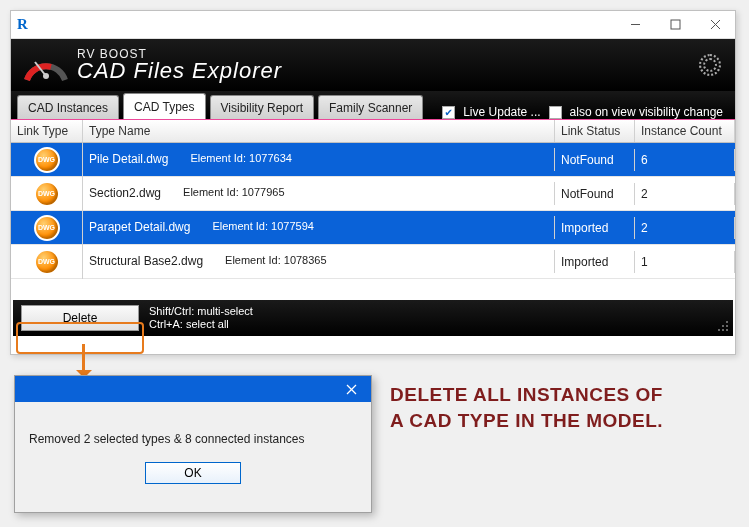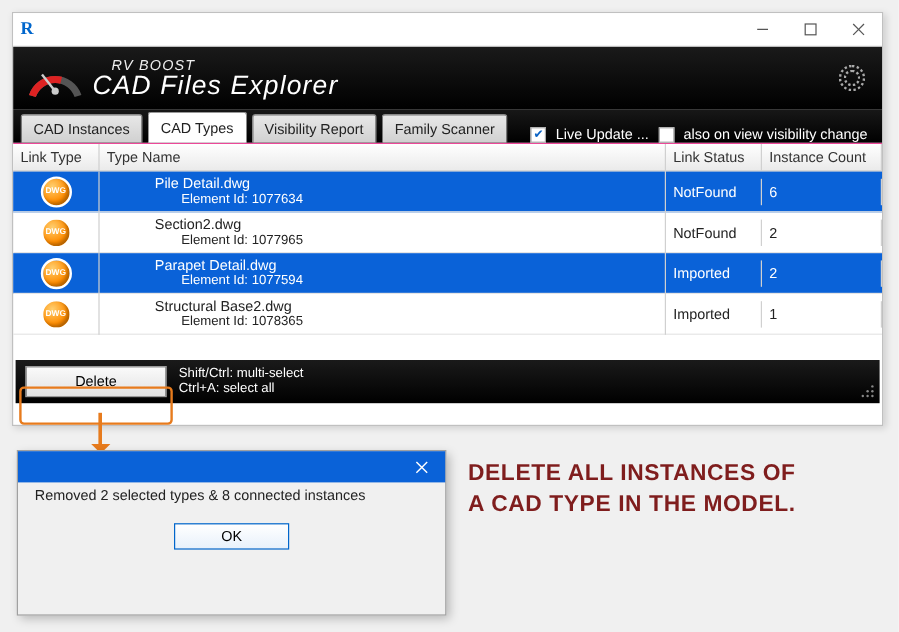--- a/index.html
+++ b/index.html
@@ -55,26 +55,24 @@
     width: 46px; height: 42px;
     position: relative;
   }
   .gauge svg { width: 46px; height: 42px; }
   .header-text {
     margin-left: 8px;
     color: #eee;
   }
   .rv-boost {
     font-family: "Arial Black", Arial, sans-serif;
-    font-style: italic;
     font-size: 12px;
     letter-spacing: 1px;
     color: #eee;
     line-height: 1;
-    margin-left: 16px;
   }
   .cad-title {
     font-family: "Bauhaus 93","Harlow Solid","Wide Latin","Arial Black",sans-serif;
     font-style: italic;
     font-size: 22px;
     color: #fff;
     letter-spacing: 1px;
     line-height: 1;
   }
   .header-right-icon {
@@ -158,21 +156,21 @@
   .row .c-link { display:flex; align-items:center; justify-content:center; }
   .dwg-icon {
     width: 26px; height: 26px;
     border-radius: 50%;
     background: radial-gradient(circle at 35% 30%, #ffcf70, #ff8c00 60%);
     border: 2px solid #fff;
     display:flex; align-items:center; justify-content:center;
     font-size:7px; font-weight:bold; color:#fff;
     box-shadow: inset -2px -2px 3px rgba(0,0,0,0.3);
   }
-  .row .c-name { display:flex; flex-direction:column; justify-content:flex-start; line-height:1.2;margin-left:40px; }
+  .row .c-name { display:flex; flex-direction:row; justify-content:flex-start; line-height:1.2; }
   .row .c-name .fname { }
   .row .c-name .eid { font-size: 11px; padding-left: 22px; }
   .footer-bar {
     position: absolute;
     left: 2px; right: 2px; bottom: 18px;
     height: 36px;
     background: linear-gradient(#1a1a1a,#000);
     display: flex;
     align-items: center;
     padding: 0 8px;
@@ -213,21 +211,21 @@
     display: flex;
     align-items: center;
     justify-content: flex-end;
   }
   .dlg-close {
     width: 40px; height: 26px;
     display:flex;align-items:center;justify-content:center;
     color:#fff;
   }
   .dialog-body {
-    padding: 4px 14px 10px;
+    padding: 30px 14px 10px;
     font-size: 12px;
     color: #222;
   }
   .dialog-actions {
     display:flex; justify-content:center;
     padding: 6px 0 10px;
   }
   .ok-btn {
     width: 96px; height: 22px;
     border: 1px solid #0066cc;

